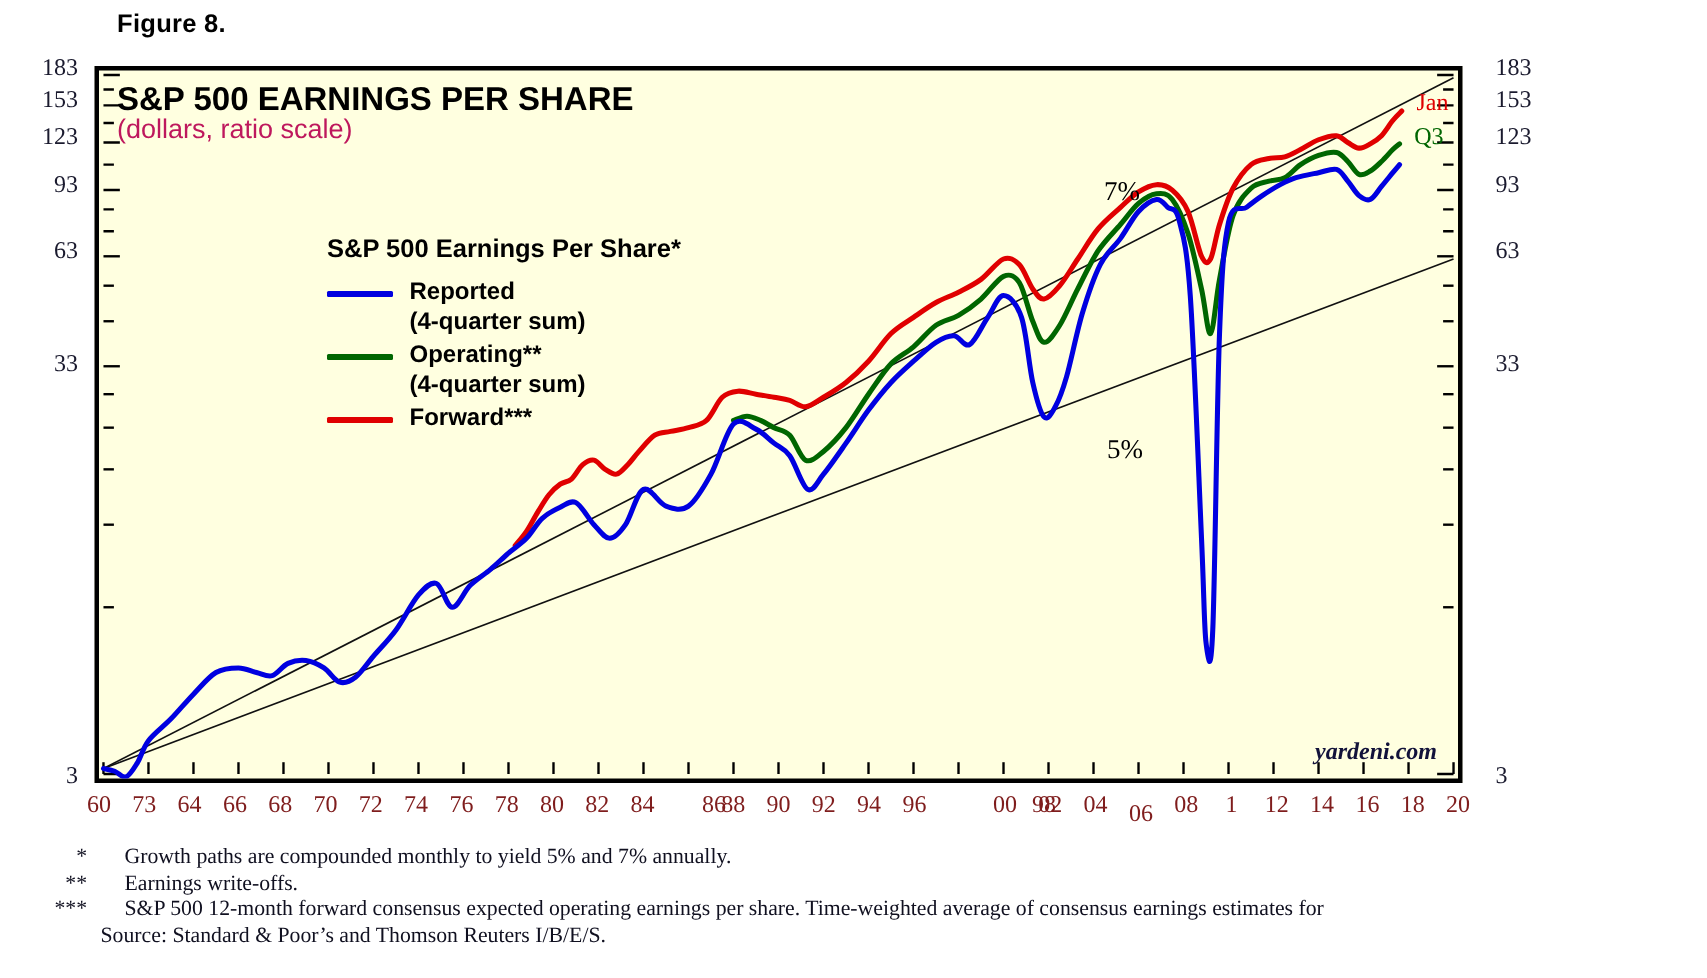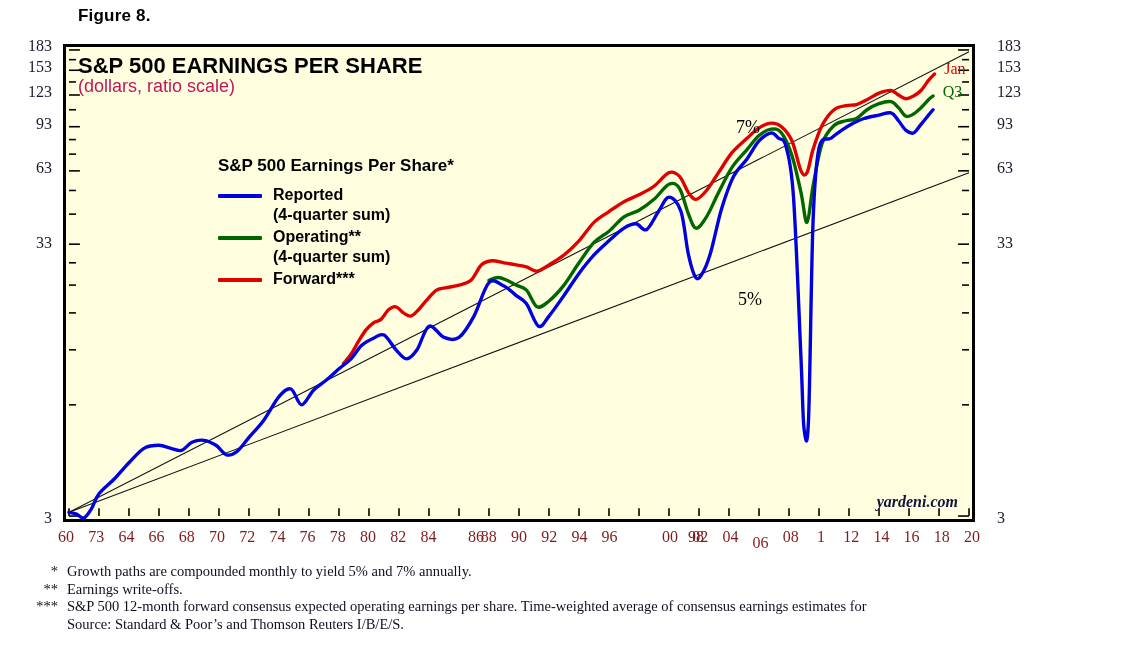--- a/index.html
+++ b/index.html
@@ -94,21 +94,21 @@
   }
 
   
   #footnotes{
     position:absolute;left:24px;top:563px;width:1090px;
     font-family:"Liberation Serif", serif;
     font-size:14.5px;line-height:17.5px;color:#101020;
   }
   .fn-row{display:flex;align-items:flex-start;}
   .fn-mark{flex:0 0 auto;width:34px;text-align:right;padding-right:9px;}
-  .fn-text{flex:1 1 auto;}
+  .fn-text{flex:1 1 auto;margin-left:16px;}
   .fn-cont{margin-left:43px;}
 </style>
 </head>
 <body>
 
 <div id="figure-title">Figure 8.</div>
 
 <div id="chart-area">
   <svg id="plot-svg" viewBox="0 0 912 478" preserveAspectRatio="none">
       <line x1="3" y1="475" x2="14" y2="475" stroke="#000" stroke-width="1.6"></line>

